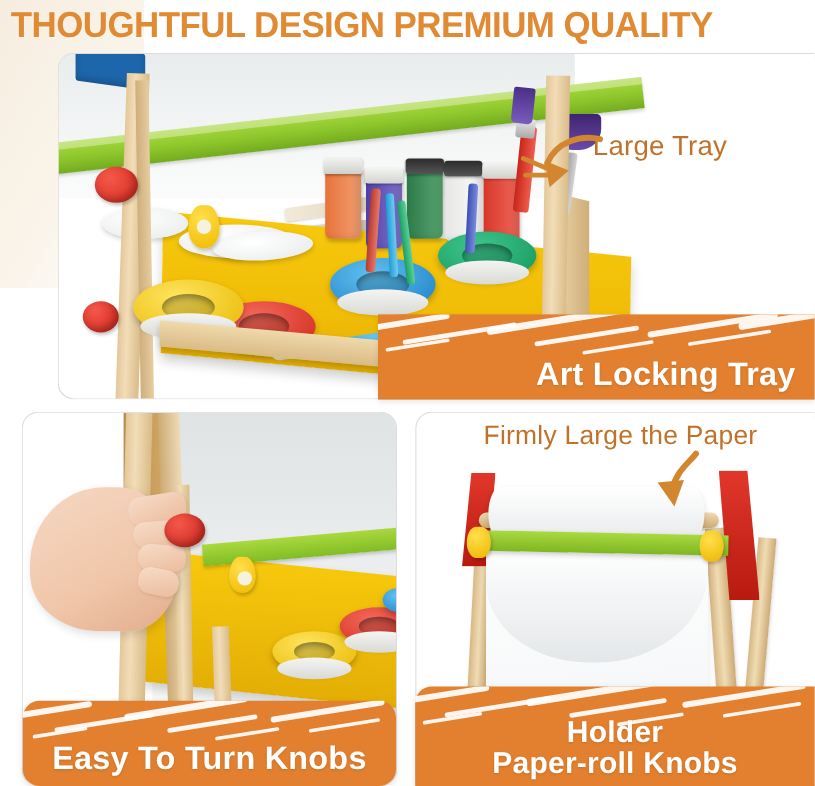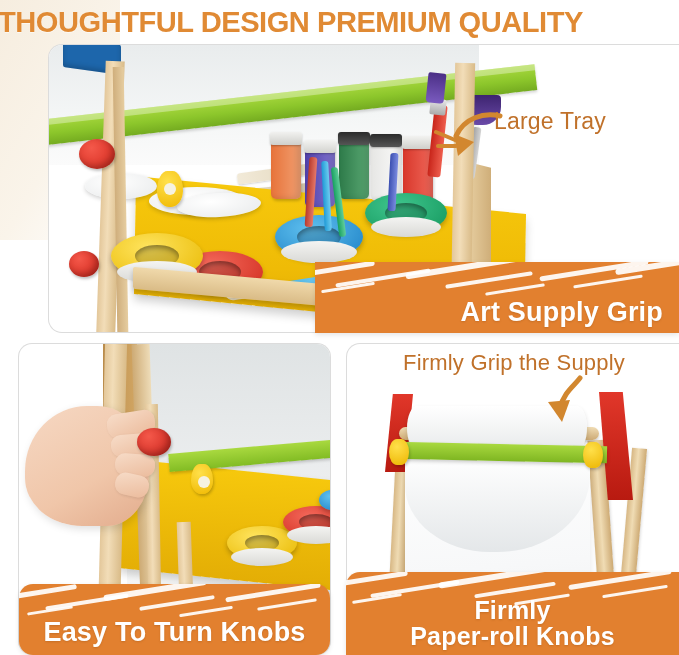--- a/index.html
+++ b/index.html
@@ -12,21 +12,21 @@
   }
   
   .bg-wash{
     position:absolute; left:0; top:0; width:120px; height:240px;
     background:linear-gradient(120deg,#f6eddf 0%,#faf4ea 55%,#ffffff 100%);
     z-index:0;
   }
   
   .header{
     position:absolute; left:0; top:0; width:580px; height:44px;
-    display:flex; align-items:center; justify-content:center; z-index:6;
+    display:flex; align-items:center; justify-content:flex-start; z-index:6;
   }
   .header-title{
     font-size:30px; font-weight:bold; letter-spacing:-0.5px;
     color:#E08A34;
     font-stretch:condensed;
     transform:scaleX(0.97);
     white-space:nowrap;
     text-shadow:0 1px 0 rgba(255,255,255,.55);
   }
   
@@ -364,21 +364,21 @@
     <i style="left:-10px;top:4px;width:70px;height:5px;"></i>
     <i style="left:20px;top:14px;width:96px;height:4px;"></i>
     <i style="left:6px;top:24px;width:54px;height:3px;"></i>
     <i style="left:90px;top:2px;width:120px;height:6px;"></i>
     <i style="left:130px;top:16px;width:88px;height:4px;"></i>
     <i style="left:170px;top:26px;width:60px;height:3px;"></i>
     <i style="left:224px;top:6px;width:110px;height:5px;"></i>
     <i style="left:258px;top:18px;width:70px;height:3px;"></i>
     <i style="left:300px;top:1px;width:80px;height:6px;"></i>
   </div>
-  <div class="banner-txt">Art Supply Grip</div>
+  <div class="banner-txt">Art Locking Tray</div>
 </div>
 
 <div class="panel" id="panel-bl">
   <div class="bl-board"></div>
   <div class="bl-chalkboard"></div>
   <div class="bl-tray"></div>
   <div class="bl-green"></div>
 
   <div class="tp-knob-yel" style="left:172px;top:120px;width:22px;height:30px;"></div>
 
@@ -438,34 +438,34 @@
   <div class="br-roll"></div>
 
   <div class="br-paper"></div>
   <div class="br-paper-fold"></div>
 
   <div class="br-green"></div>
   <div class="br-knobY" style="left:42px;top:95px;"></div>
   <div class="br-knobY" style="left:236px;top:98px;"></div>
 </div>
 
-<div class="anno" id="anno-grip">Firmly Grip the Supply</div>
+<div class="anno" id="anno-grip">Firmly Large the Paper</div>
 <svg class="arrow" style="left:540px;top:374px;" width="48" height="56" viewBox="0 0 48 56">
   <path d="M40 4 C34 12 24 18 20 34" stroke="#d2872f" stroke-width="5" fill="none" stroke-linecap="round"></path>
   <path d="M8 28 L22 48 L30 26 Z" fill="#d2872f"></path>
 </svg>
 
 <div class="banner" id="banner-br">
   <div class="banner-strokes">
     <i style="left:-8px;top:4px;width:70px;height:5px;"></i>
     <i style="left:24px;top:15px;width:90px;height:4px;"></i>
     <i style="left:6px;top:25px;width:50px;height:3px;"></i>
     <i style="left:92px;top:2px;width:112px;height:6px;"></i>
     <i style="left:128px;top:16px;width:82px;height:4px;"></i>
     <i style="left:168px;top:26px;width:56px;height:3px;"></i>
     <i style="left:222px;top:5px;width:104px;height:5px;"></i>
     <i style="left:256px;top:18px;width:66px;height:3px;"></i>
   </div>
   <div class="banner-txt">
-    <div>Firmly</div>
+    <div>Holder</div>
     <div>Paper-roll Knobs</div>
   </div>
 </div>
 
 </body></html>

